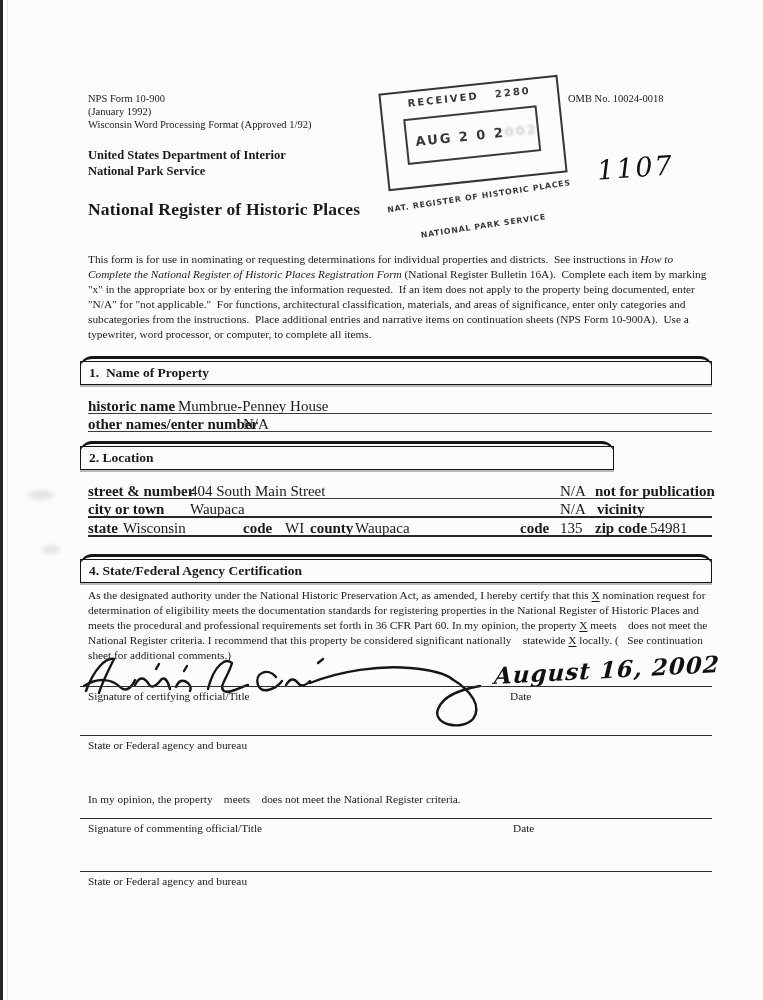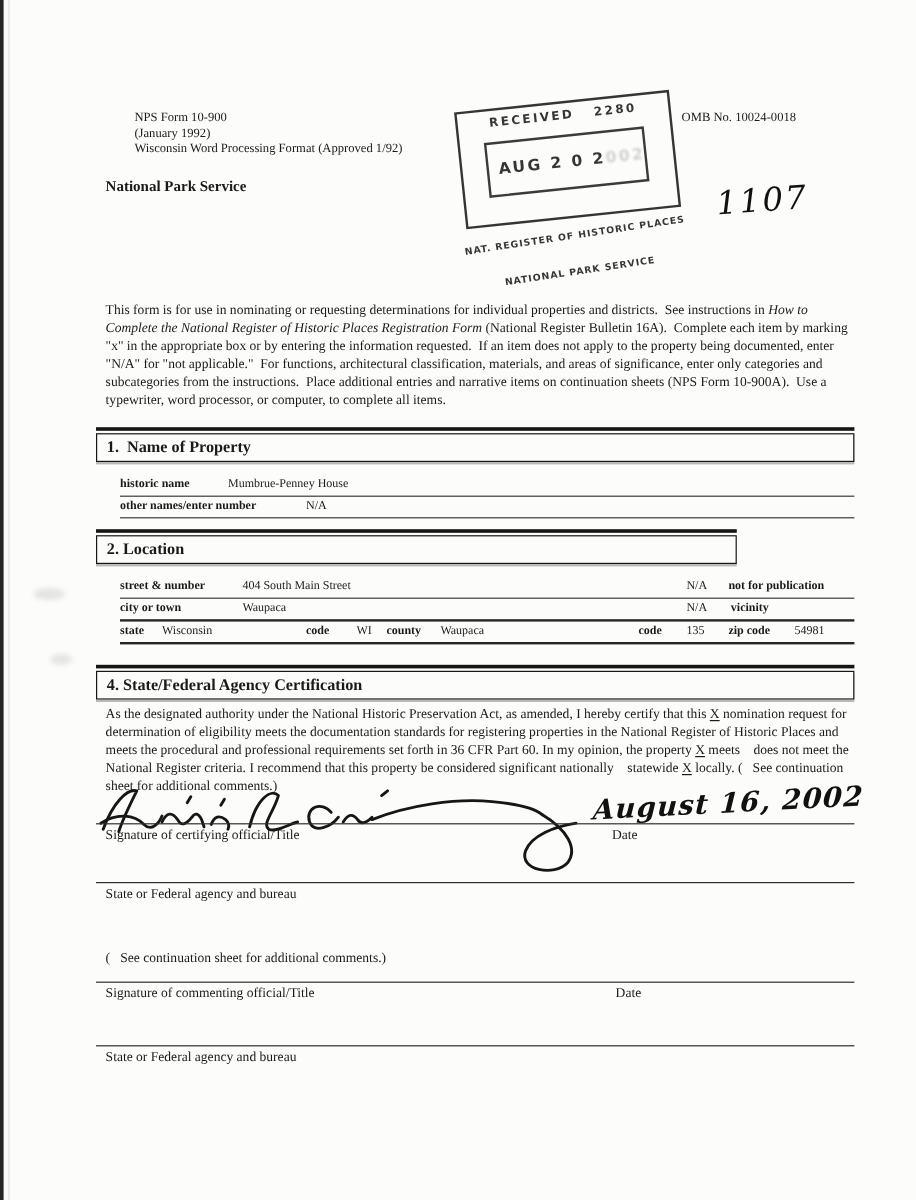--- a/index.html
+++ b/index.html
@@ -9,39 +9,39 @@
     font-family:"Liberation Serif","DejaVu Serif",serif;
     color:#1a1a1a;
   }
   .abs{position:absolute;}
   
   .scan-edge-left{left:0;top:0;width:3px;height:1000px;background:#262626;}
   .scan-edge-line{left:7px;top:0;width:1px;height:1000px;background:rgba(0,0,0,0.10);}
   .smudge{border-radius:50%;filter:blur(2px);background:rgba(120,120,120,0.18);}
 
   
-  .form-meta{font-size:10.5px;line-height:13px;margin-left:24px;}
+  .form-meta{font-size:10.5px;line-height:13px;}
   .omb{font-size:10.5px;font-weight:normal;}
   .dept{font-size:12.5px;font-weight:bold;line-height:16px;}
   .doc-title{font-size:17.5px;font-weight:bold;line-height:23px;letter-spacing:0.2px;}
 
   .body-text{font-size:11.3px;line-height:14.9px;white-space:pre-wrap;text-align:left;}
   .italic{font-style:italic;}
 
   
-  .section-wrap{border-top:3px solid #161616;padding-top:2px;}
+  .section-wrap{border-top:3px solid #161616;padding-top:2px;border-radius:12px;}
   .section-box{
     border:1.6px solid #161616;
     box-shadow:0 2px 0 rgba(60,60,60,0.35);
     padding:3px 8px 3px 8px;
     font-size:13.5px;font-weight:bold;white-space:pre;
   }
 
   
-  .frow{position:relative;height:17px;border-bottom:1.4px solid #3c3c3c;font-size:10px;margin-left:12px;}
+  .frow{position:relative;height:17px;border-bottom:1.4px solid #3c3c3c;font-size:15px;}
   .frow .lbl{font-weight:bold;}
   .frow span{position:absolute;top:2px;white-space:pre;}
   .thick{border-bottom-width:2px;border-bottom-color:#262626;}
 
   .hline{border-top:1.5px solid #2e2e2e;height:0;}
   .under-label{font-size:11.3px;white-space:pre;}
 
   .xmark{text-decoration:underline;text-underline-offset:2px;}
 
   
@@ -94,24 +94,26 @@
   </div>
   <div class="stamp-org">
     <div>NAT. REGISTER OF HISTORIC PLACES</div>
     <div>NATIONAL PARK SERVICE</div>
   </div>
 </div>
 
 <div class="abs handwritten hw-number" style="left:597px;top:152px;">1107</div>
 
 <div class="abs dept" style="left:88px;top:147px;">
+  <div>United States Department of Interior</div>
   <div>National Park Service</div>
 </div>
 
 <div class="abs doc-title" style="left:88px;top:198px;">
+  <div>National Register of Historic Places</div>
 </div>
 
 <p class="abs body-text" style="left:88px;top:252px;width:626px;margin:0;"><span>This form is for use in nominating or requesting determinations for individual properties and districts.  See instructions in </span><span class="italic">How to Complete the National Register of Historic Places Registration Form</span><span> (National Register Bulletin 16A).  Complete each item by marking "x" in the appropriate box or by entering the information requested.  If an item does not apply to the property being documented, enter "N/A" for "not applicable."  For functions, architectural classification, materials, and areas of significance, enter only categories and subcategories from the instructions.  Place additional entries and narrative items on continuation sheets (NPS Form 10-900A).  Use a typewriter, word processor, or computer, to complete all items.</span></p>
 
 <div class="abs section-wrap" style="left:80px;top:356px;width:632px;">
   <div class="section-box">1.  Name of Property</div>
 </div>
 
 <div class="abs" style="left:88px;top:396px;width:624px;">
   <div class="frow">
@@ -181,21 +183,21 @@
 </svg>
 
 <div class="abs hline" style="left:80px;top:686px;width:632px;"></div>
 <div class="abs under-label" style="left:88px;top:690px;">Signature of certifying official/Title</div>
 <div class="abs under-label" style="left:510px;top:690px;">Date</div>
 
 <div class="abs hline" style="left:80px;top:735px;width:632px;"></div>
 <div class="abs under-label" style="left:88px;top:739px;">State or Federal agency and bureau</div>
 
 <div class="abs body-text" style="left:88px;top:762px;width:626px;">
-  <div>(   See continuation sheet for additional comments.)</div>
+  <div>In my opinion, the property    meets    does not meet the National Register criteria.</div>
 </div>
 
 <div class="abs hline" style="left:80px;top:818px;width:632px;"></div>
 <div class="abs under-label" style="left:88px;top:822px;">Signature of commenting official/Title</div>
 <div class="abs under-label" style="left:513px;top:822px;">Date</div>
 
 <div class="abs hline" style="left:80px;top:871px;width:632px;"></div>
 <div class="abs under-label" style="left:88px;top:875px;">State or Federal agency and bureau</div>
 
 </body></html>

